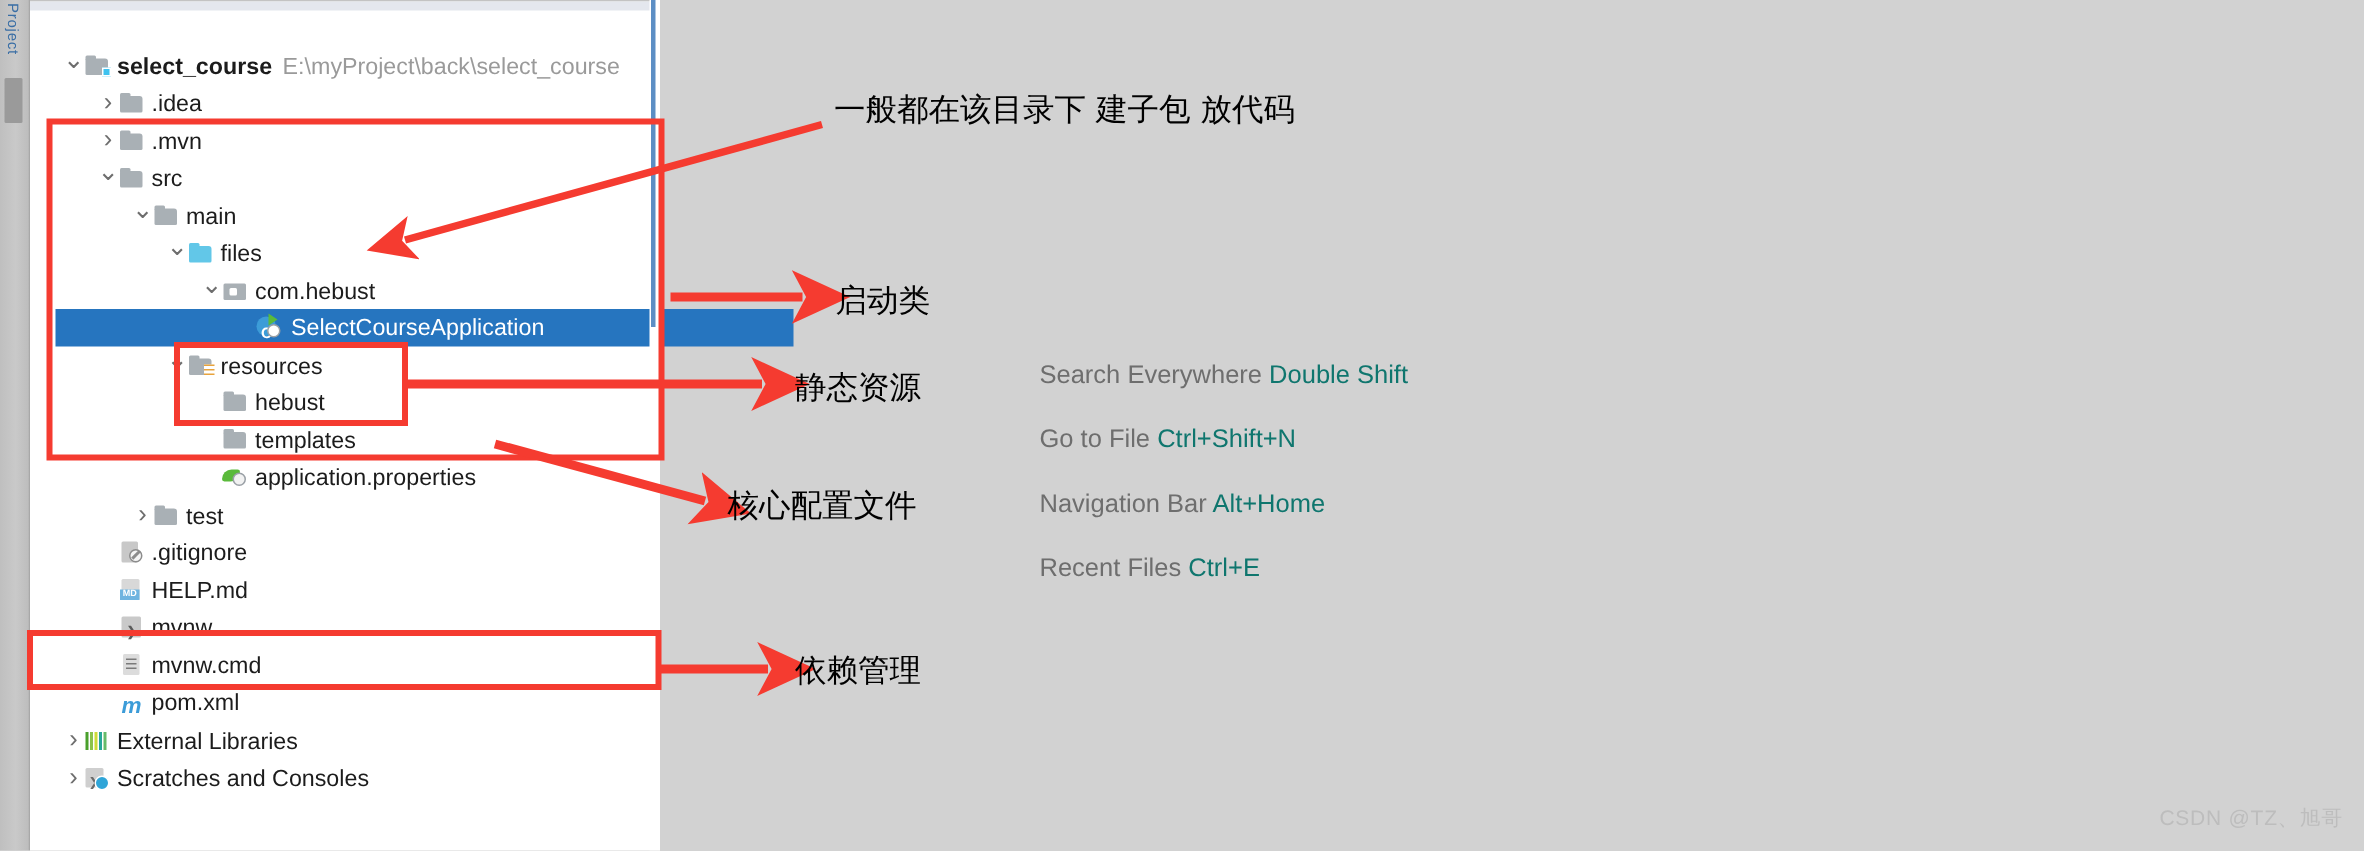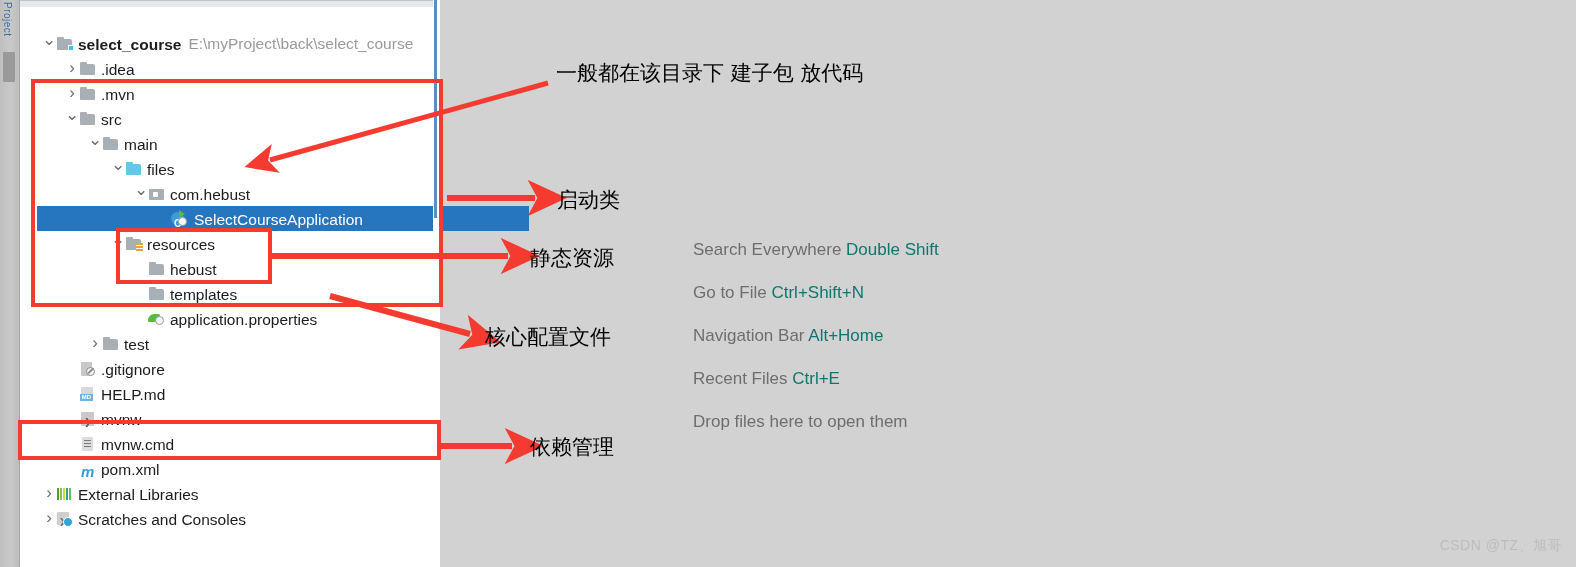--- a/index.html
+++ b/index.html
@@ -216,21 +216,20 @@
 </div>
 <div id="vscroll">
   <div class="thumb"></div>
 </div>
 
 <div id="hints">
     <div class="hint"><span>Search Everywhere</span> <span class="key">Double Shift</span></div>
     <div class="hint"><span>Go to File</span> <span class="key">Ctrl+Shift+N</span></div>
     <div class="hint"><span>Navigation Bar</span> <span class="key">Alt+Home</span></div>
     <div class="hint"><span>Recent Files</span> <span class="key">Ctrl+E</span></div>
-    <div class="hint"><span>Drop files here to open them</span></div>
   </div>
 
 <svg id="overlay" viewBox="0 0 1576 567" xmlns="http://www.w3.org/2000/svg">
   <defs>
     <marker id="ah" markerWidth="7" markerHeight="7" refX="1.2" refY="3" orient="auto">
       <path d="M0,0 L6.5,3 L0,6 L1.6,3 Z" fill="#f53b30"></path>
     </marker>
   </defs>
 
   <rect x="33" y="81" width="408" height="224" fill="none" stroke="#f53b30" stroke-width="4"></rect>

